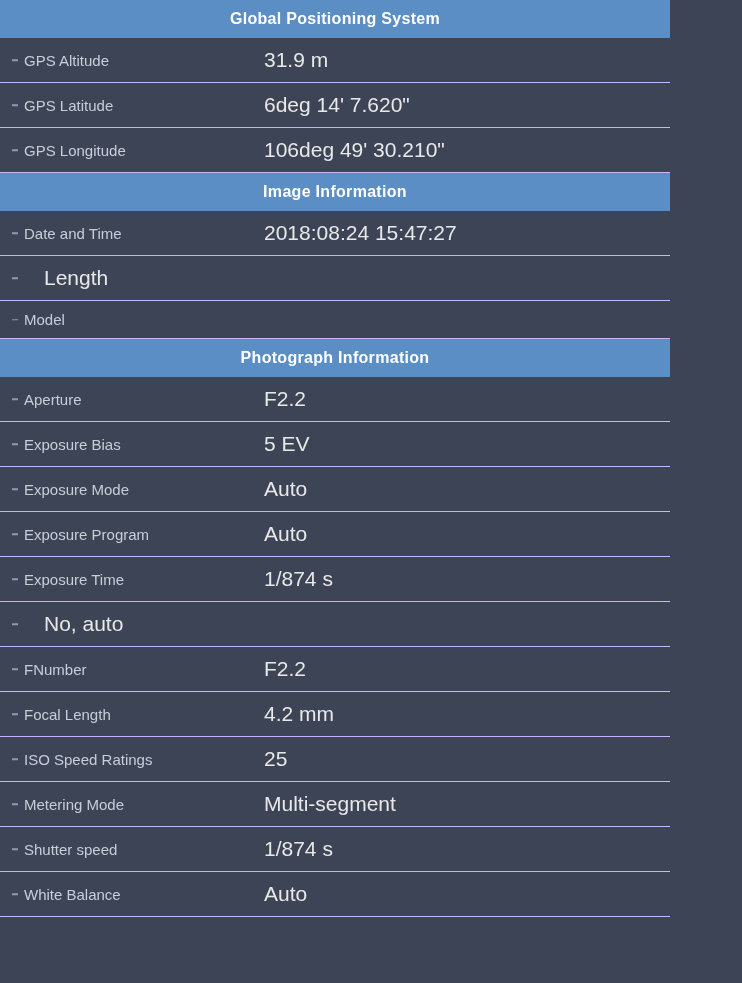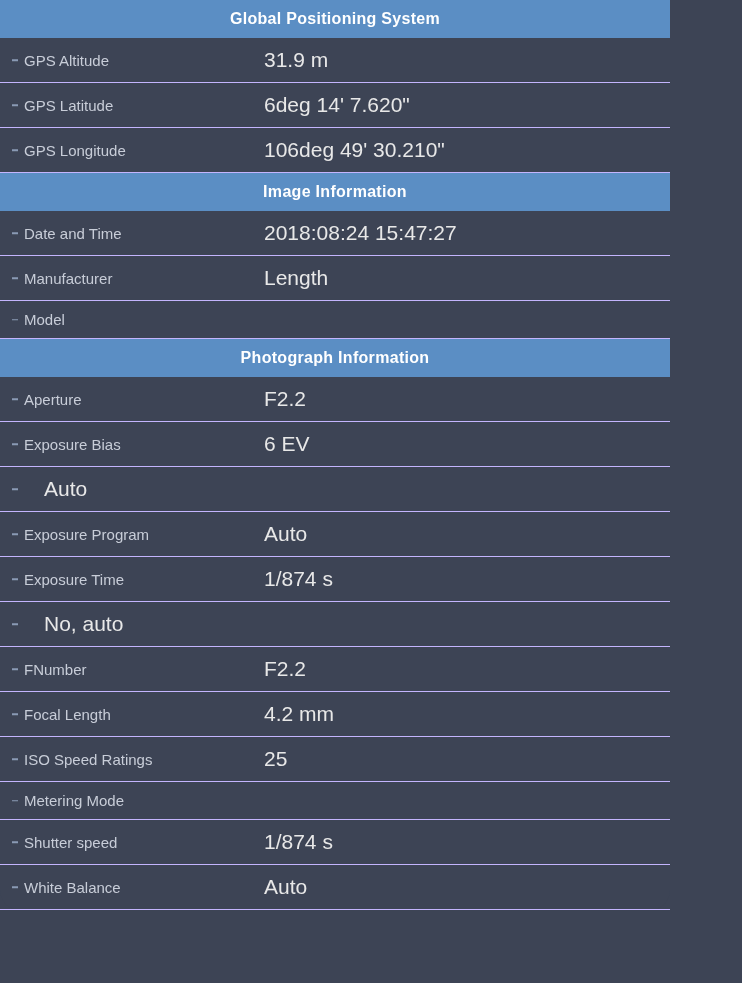--- a/index.html
+++ b/index.html
@@ -84,36 +84,36 @@
     <div class="data-row">
       <div class="row-label">GPS Longitude</div>
       <div class="row-value">106deg 49' 30.210"</div>
     </div>
     <div class="section-header">Image Information</div>
     <div class="data-row">
       <div class="row-label">Date and Time</div>
       <div class="row-value">2018:08:24 15:47:27</div>
     </div>
     <div class="data-row">
-      <div class="row-label">Manufacturer</div>
       <div class="row-value">Length</div>
     </div>
     <div class="data-row">
       <div class="row-label">Model</div>
     </div>
     <div class="section-header">Photograph Information</div>
     <div class="data-row">
       <div class="row-label">Aperture</div>
       <div class="row-value">F2.2</div>
     </div>
     <div class="data-row">
       <div class="row-label">Exposure Bias</div>
-      <div class="row-value">6 EV</div>
+      <div class="row-value">5 EV</div>
     </div>
     <div class="data-row">
+      <div class="row-label">Exposure Mode</div>
       <div class="row-value">Auto</div>
     </div>
     <div class="data-row">
       <div class="row-label">Exposure Program</div>
       <div class="row-value">Auto</div>
     </div>
     <div class="data-row">
       <div class="row-label">Exposure Time</div>
       <div class="row-value">1/874 s</div>
     </div>
@@ -127,20 +127,21 @@
     <div class="data-row">
       <div class="row-label">Focal Length</div>
       <div class="row-value">4.2 mm</div>
     </div>
     <div class="data-row">
       <div class="row-label">ISO Speed Ratings</div>
       <div class="row-value">25</div>
     </div>
     <div class="data-row">
       <div class="row-label">Metering Mode</div>
+      <div class="row-value">Multi-segment</div>
     </div>
     <div class="data-row">
       <div class="row-label">Shutter speed</div>
       <div class="row-value">1/874 s</div>
     </div>
     <div class="data-row">
       <div class="row-label">White Balance</div>
       <div class="row-value">Auto</div>
     </div>
   </div>

